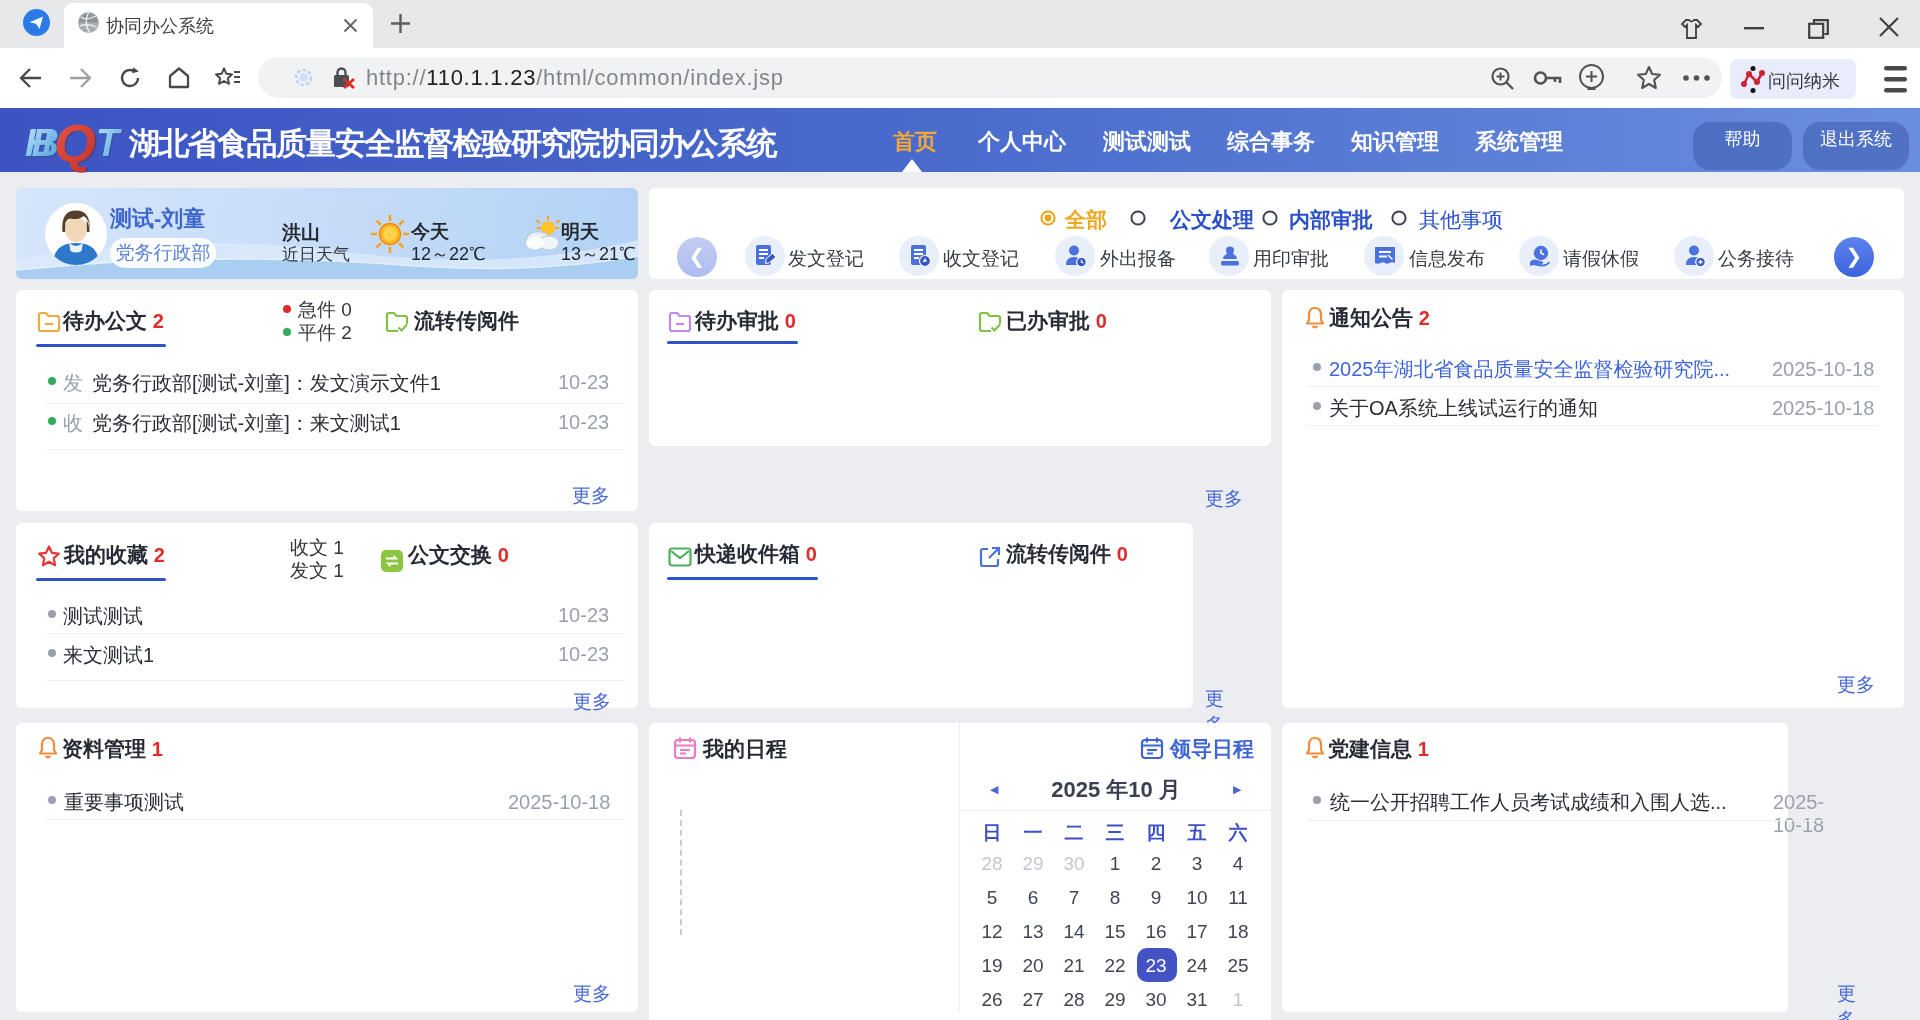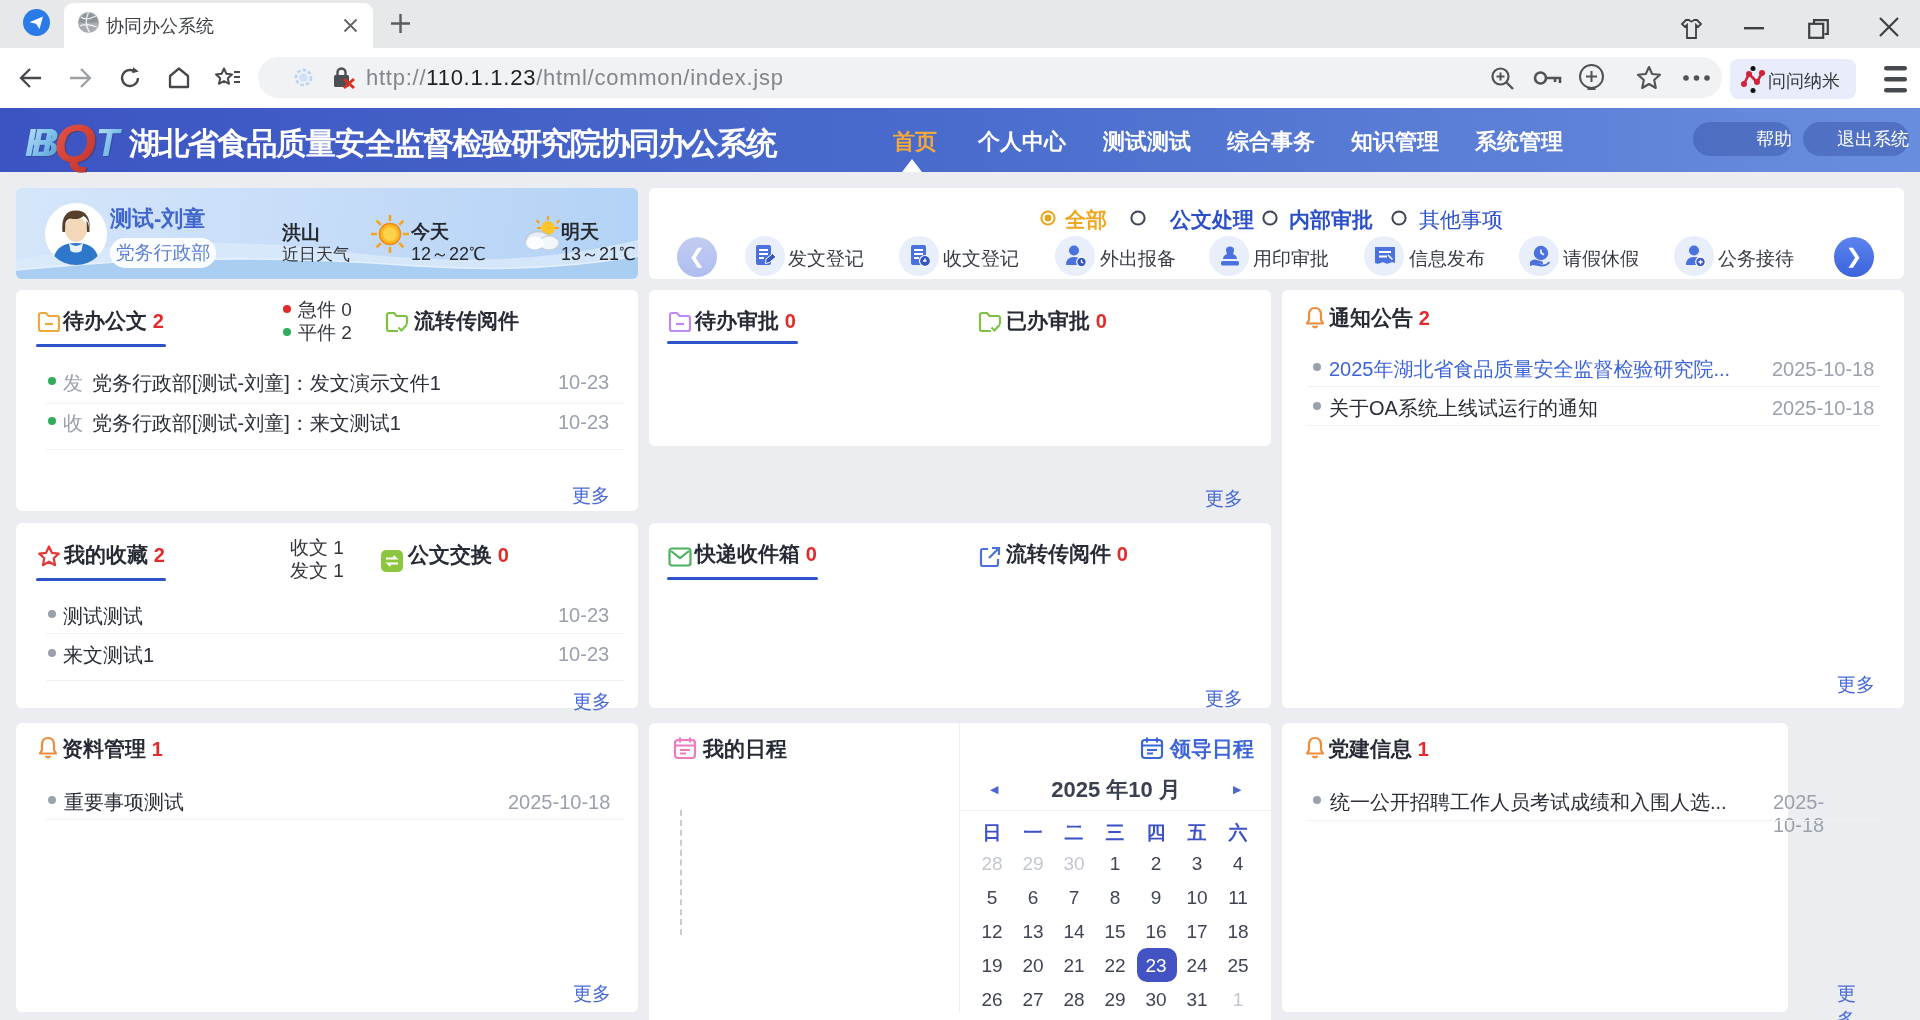--- a/index.html
+++ b/index.html
@@ -11,21 +11,21 @@
 #tabstrip{position:absolute;left:0;top:0;width:1920px;height:48px;background:#e7e8ea}
 #tab{position:absolute;left:64px;top:3px;width:309px;height:45px;background:#fff;border-radius:9px 9px 0 0}
 #toolbar{position:absolute;left:0;top:48px;width:1920px;height:60px;background:#fff}
 #urlbar{position:absolute;left:258px;top:9px;width:1464px;height:41px;border-radius:21px;background:#f0f2f4}
 .url{font-size:22px;color:#80868b;letter-spacing:.75px}
 .url b{color:#202124;font-weight:normal}
 
 #phead{position:absolute;left:0;top:108px;width:1920px;height:64px;background:linear-gradient(90deg,#3c54c2 0%,#4a6ccd 50%,#6a8ede 100%)}
 #ptitle{position:absolute;left:129px;top:15px;color:#fff;font-size:31px;font-weight:bold;letter-spacing:-1.6px}
 .nav{position:absolute;top:19px;font-size:22px;font-weight:bold;color:#fff}
-.pill{position:absolute;top:14px;height:34px;border-radius:17px;background:rgba(38,66,148,.35);color:#fff;font-size:18px;text-align:right;line-height:34px}
+.pill{position:absolute;top:14px;height:48px;border-radius:17px;background:rgba(38,66,148,.35);color:#fff;font-size:18px;text-align:center;line-height:34px}
 #tri{position:absolute;left:902px;top:51px;width:0;height:0;border-left:10.5px solid transparent;border-right:10.5px solid transparent;border-bottom:13px solid #fff}
 
 .card{position:absolute;background:#fff;border-radius:6px}
 .hicon{position:absolute;width:24px;height:24px}
 .htitle{position:absolute;font-size:21px;font-weight:bold;color:#262b35;white-space:nowrap}
 .hcount{font-size:20px;font-weight:bold;color:#e12b2b}
 .uline{position:absolute;height:3px;background:#2d52cc;border-radius:2px}
 .dot{position:absolute;width:8px;height:8px;border-radius:50%}
 .row-t{position:absolute;font-size:20px;color:#2a2e37;white-space:nowrap}
 .row-d{position:absolute;font-size:20px;color:#9aa1ac}
@@ -379,21 +379,21 @@
   <div class="row-t" style="left:47px;top:80px">测试测试</div>
   <div class="row-d" style="left:542px;top:81px">10-23</div>
   <div class="sep" style="left:30px;top:110px;width:578px"></div>
   <span class="dot" style="left:32px;top:126px;background:#9aa1ac"></span>
   <div class="row-t" style="left:47px;top:119px">来文测试1</div>
   <div class="row-d" style="left:542px;top:120px">10-23</div>
   <div class="sep" style="left:30px;top:157px;width:578px"></div>
   <div class="more" style="left:557px;top:166px">更多</div>
 </div>
 
-<div class="card" style="left:649px;top:523px;width:622px;height:185px">
+<div class="card" style="left:649px;top:523px;width:544px;height:185px">
   <svg class="hicon" style="left:19px;top:22px" viewBox="0 0 24 24">
       <rect x="1.5" y="3.5" width="21" height="17" rx="2.5" fill="none" stroke="#4db05e" stroke-width="2.2"></rect>
       <path d="M3 6 L12 13 L21 6" fill="none" stroke="#4db05e" stroke-width="2.2"></path>
     </svg>
   <div class="htitle" style="left:46px;top:17px">快递收件箱 <span class="hcount">0</span></div>
   <div class="uline" style="left:18px;top:54px;width:151px"></div>
   <svg class="hicon" style="left:329px;top:22px" viewBox="0 0 24 24">
       <path d="M10 4 H5 Q3 4 3 6 V19 Q3 21 5 21 H18 Q20 21 20 19 V14" fill="none" stroke="#4a71dd" stroke-width="2.2"></path>
       <path d="M14 3 H21 V10 M20.5 3.5 L11 13" fill="none" stroke="#4a71dd" stroke-width="2.2"></path>
     </svg>

